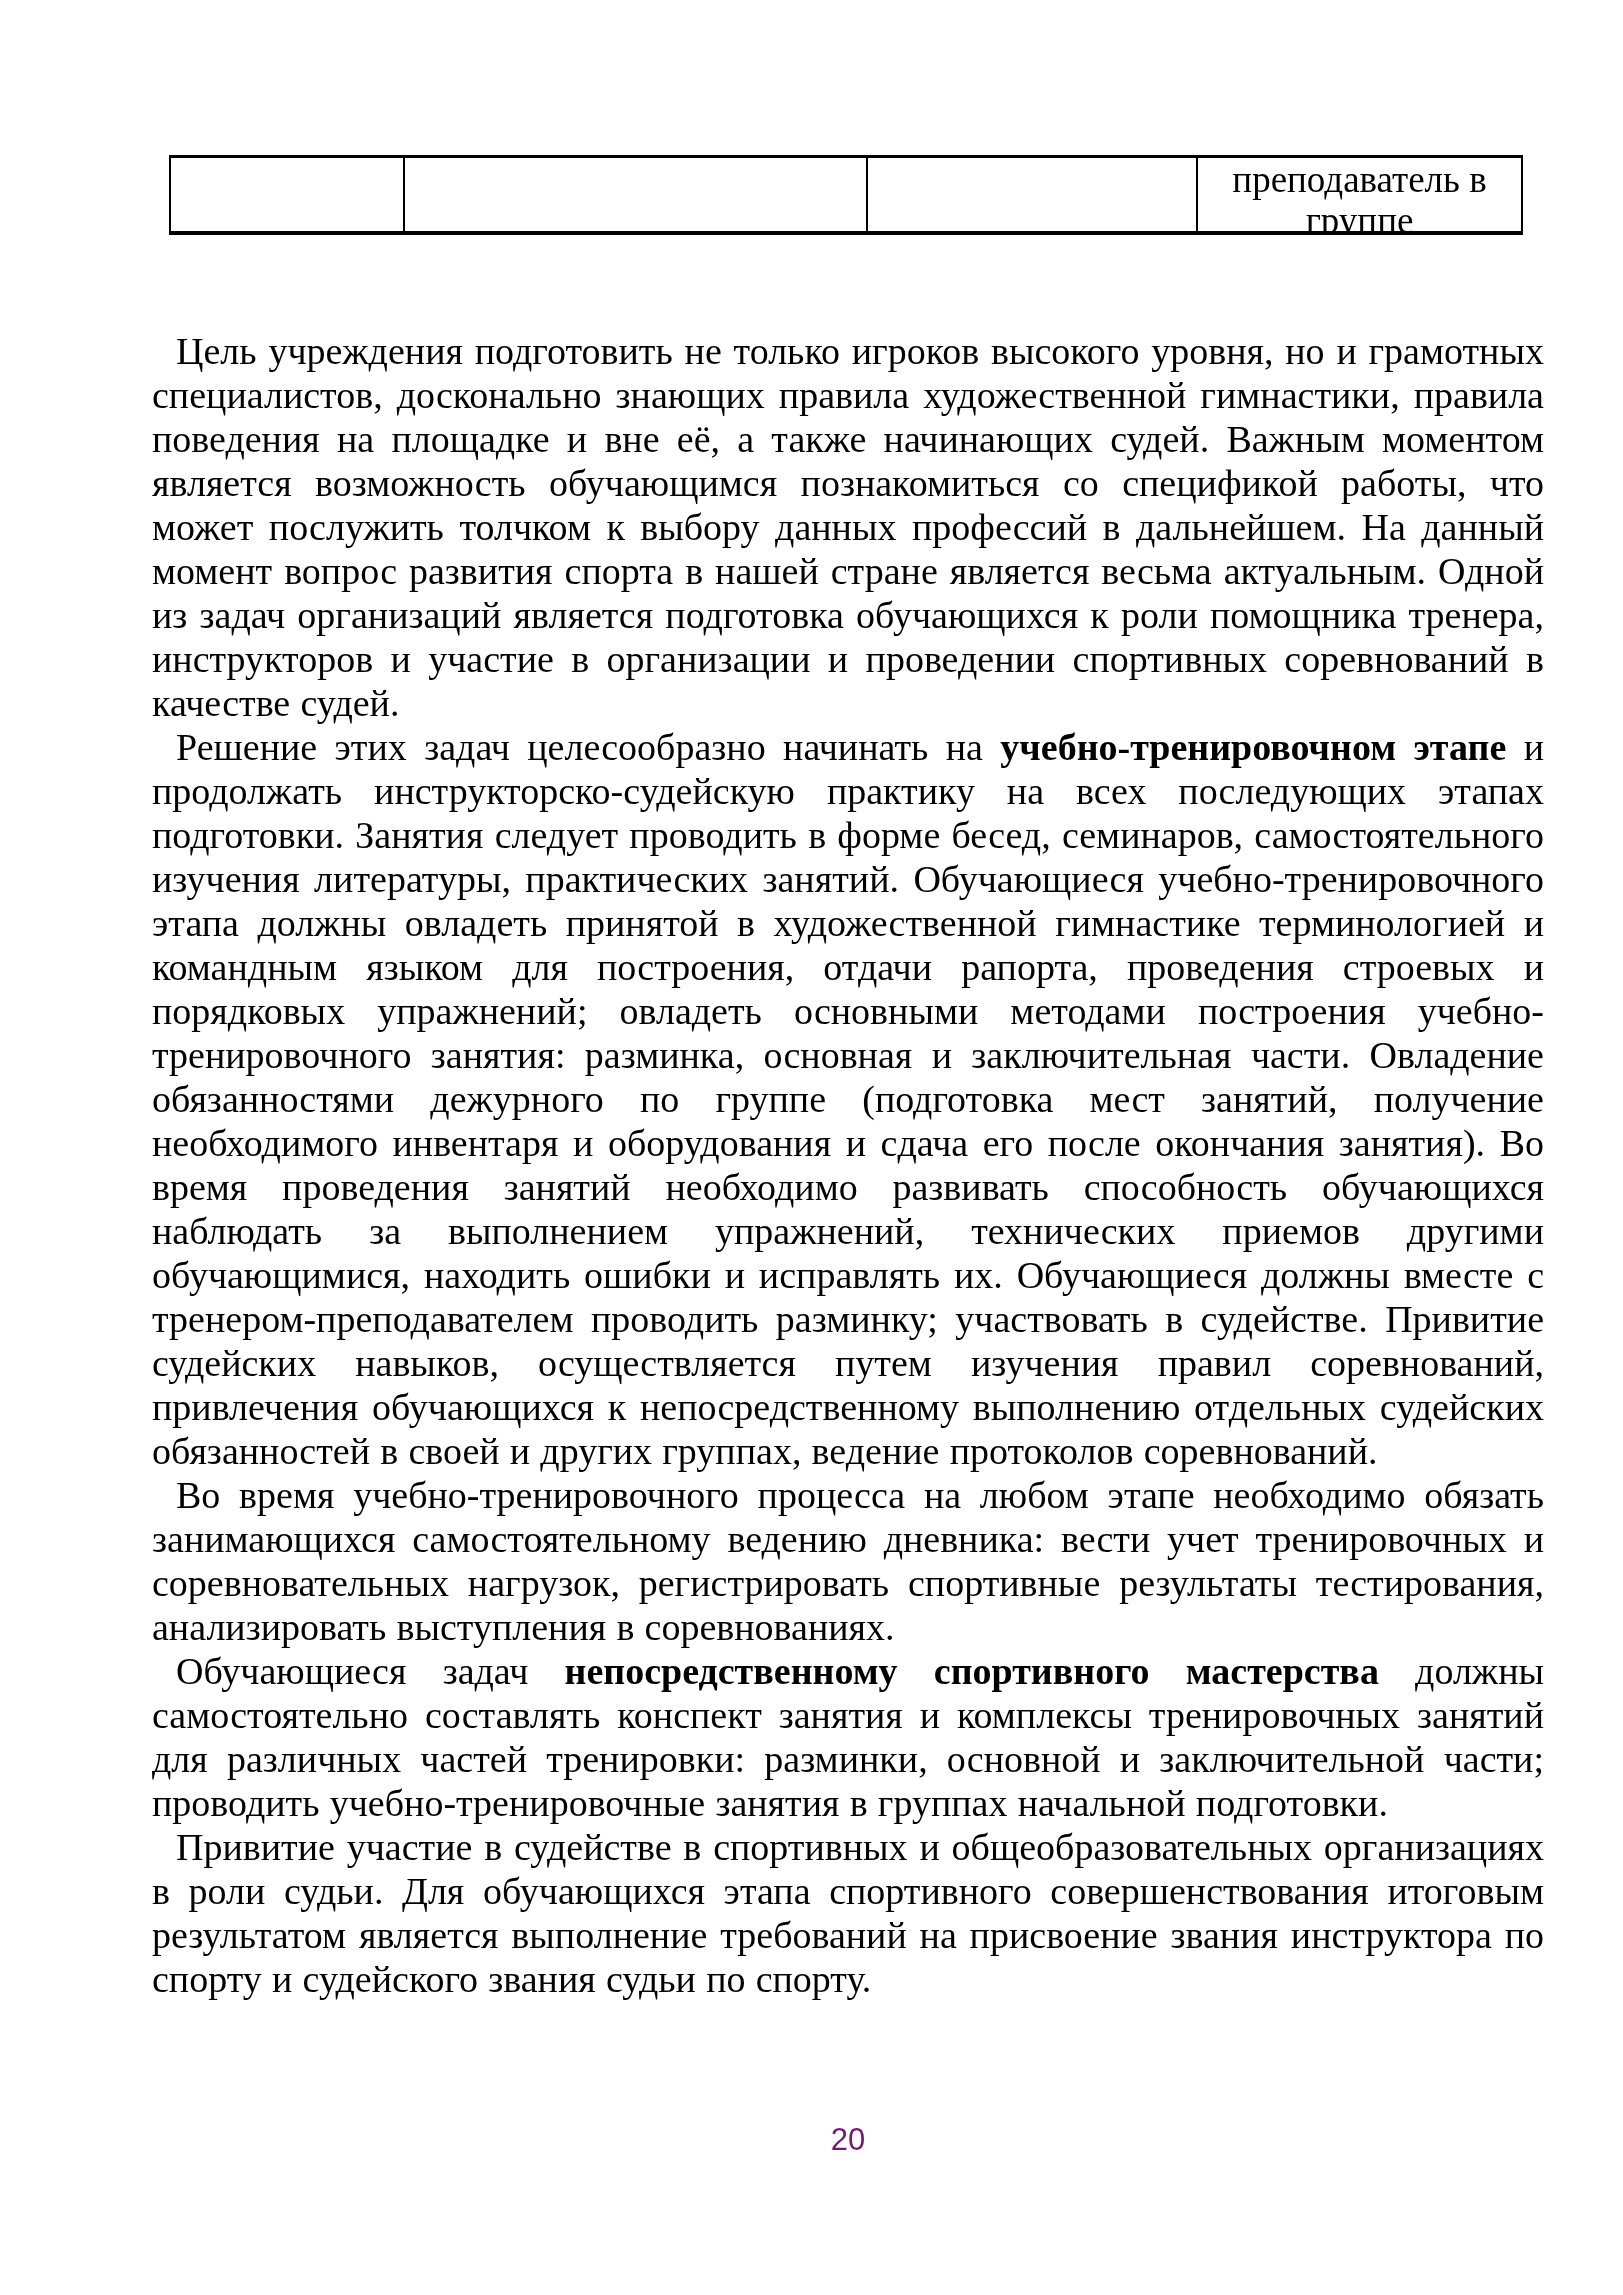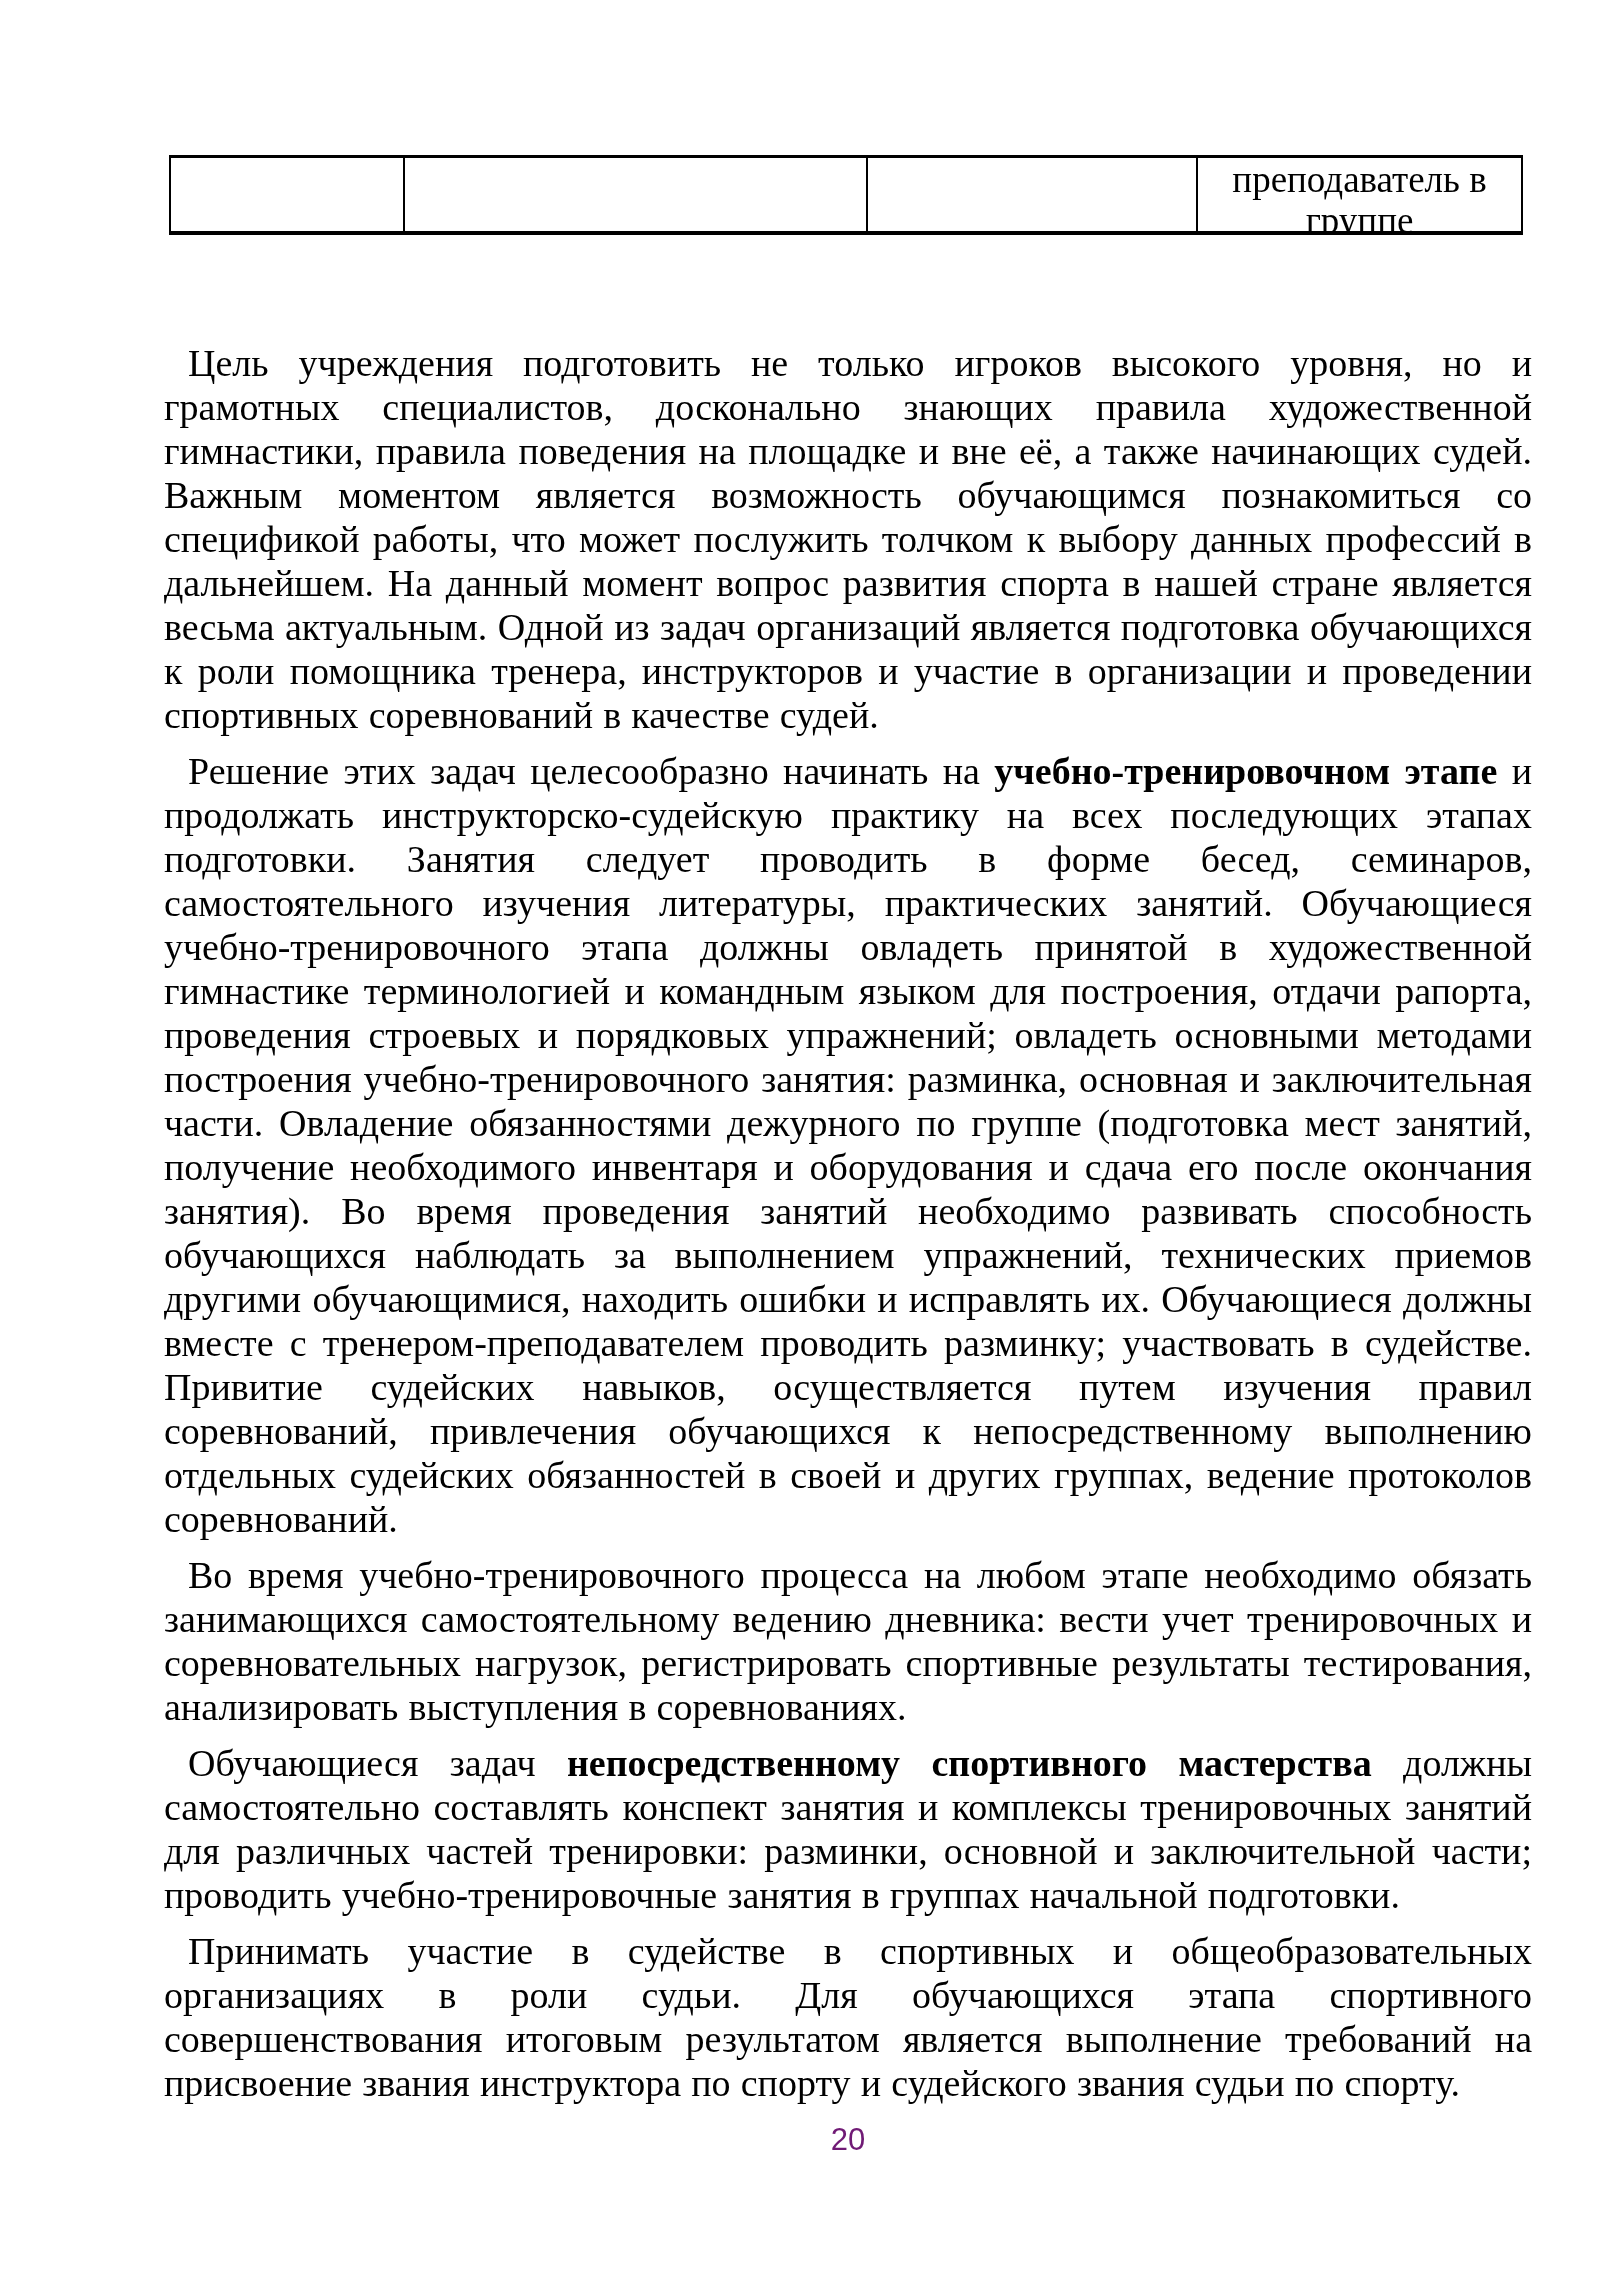--- a/index.html
+++ b/index.html
@@ -57,21 +57,21 @@
     line-height: 44px;
     font-weight: bold;
     text-align: center;
     margin: 0 0 48px 0;
   }
   .body-para {
     font-size: 38px;
     line-height: 44px;
     text-align: justify;
     text-indent: 24px;
-    margin: 12px;
+    margin: 0;
     word-spacing: 0.7px;
   }
   .body-para .b { font-weight: bold; }
 
   
   .page-number {
     position: absolute;
     left: 152px;
     top: 2123px;
     width: 1392px;
@@ -101,20 +101,20 @@
       <div class="cell-text">преподаватель в группе</div>
     </div>
   </div>
 
   <div class="content">
     <div>
         <p class="body-para"><span class="">Цель учреждения подготовить не только игроков высокого уровня, но и грамотных специалистов, досконально знающих правила художественной гимнастики, правила поведения на площадке и вне её, а также начинающих судей. Важным моментом является возможность обучающимся познакомиться со спецификой работы, что может послужить толчком к выбору данных профессий в дальнейшем. На данный момент вопрос развития спорта в нашей стране является весьма актуальным. Одной из задач организаций является подготовка обучающихся к роли помощника тренера, инструкторов и участие в организации и проведении спортивных соревнований в качестве судей.</span></p>
         <p class="body-para"><span class="">Решение этих задач целесообразно начинать на </span><span class="b">учебно-тренировочном этапе</span><span class=""> и продолжать инструкторско-судейскую практику на всех последующих этапах подготовки. Занятия следует проводить в форме бесед, семинаров, самостоятельного изучения литературы, практических занятий. Обучающиеся учебно-тренировочного этапа должны овладеть принятой в художественной гимнастике терминологией и командным языком для построения, отдачи рапорта, проведения строевых и порядковых упражнений; овладеть основными методами построения учебно-тренировочного занятия: разминка, основная и заключительная части. Овладение обязанностями дежурного по группе (подготовка мест занятий, получение необходимого инвентаря и оборудования и сдача его после окончания занятия). Во время проведения занятий необходимо развивать способность обучающихся наблюдать за выполнением упражнений, технических приемов другими обучающимися, находить ошибки и исправлять их. Обучающиеся должны вместе с тренером-преподавателем проводить разминку; участвовать в судействе. Привитие судейских навыков, осуществляется путем изучения правил соревнований, привлечения обучающихся к непосредственному выполнению отдельных судейских обязанностей в своей и других группах, ведение протоколов соревнований.</span></p>
         <p class="body-para"><span class="">Во время учебно-тренировочного процесса на любом этапе необходимо обязать занимающихся самостоятельному ведению дневника: вести учет тренировочных и соревновательных нагрузок, регистрировать спортивные результаты тестирования, анализировать выступления в соревнованиях.</span></p>
         <p class="body-para"><span class="">Обучающиеся задач </span><span class="b">непосредственному спортивного мастерства</span><span class=""> должны самостоятельно составлять конспект занятия и комплексы тренировочных занятий для различных частей тренировки: разминки, основной и заключительной части; проводить учебно-тренировочные занятия в группах начальной подготовки.</span></p>
-        <p class="body-para"><span class="">Принимать участие в судействе в спортивных и общеобразовательных организациях в роли судьи. Для обучающихся этапа спортивного совершенствования итоговым результатом является выполнение требований на присвоение звания инструктора по спорту и судейского звания судьи по спорту.</span></p>
+        <p class="body-para"><span class="">Привитие участие в судействе в спортивных и общеобразовательных организациях в роли судьи. Для обучающихся этапа спортивного совершенствования итоговым результатом является выполнение требований на присвоение звания инструктора по спорту и судейского звания судьи по спорту.</span></p>
       </div>
   </div>
 
   <div class="page-number">20</div>
 
 </div>
 
 
 </body></html>

